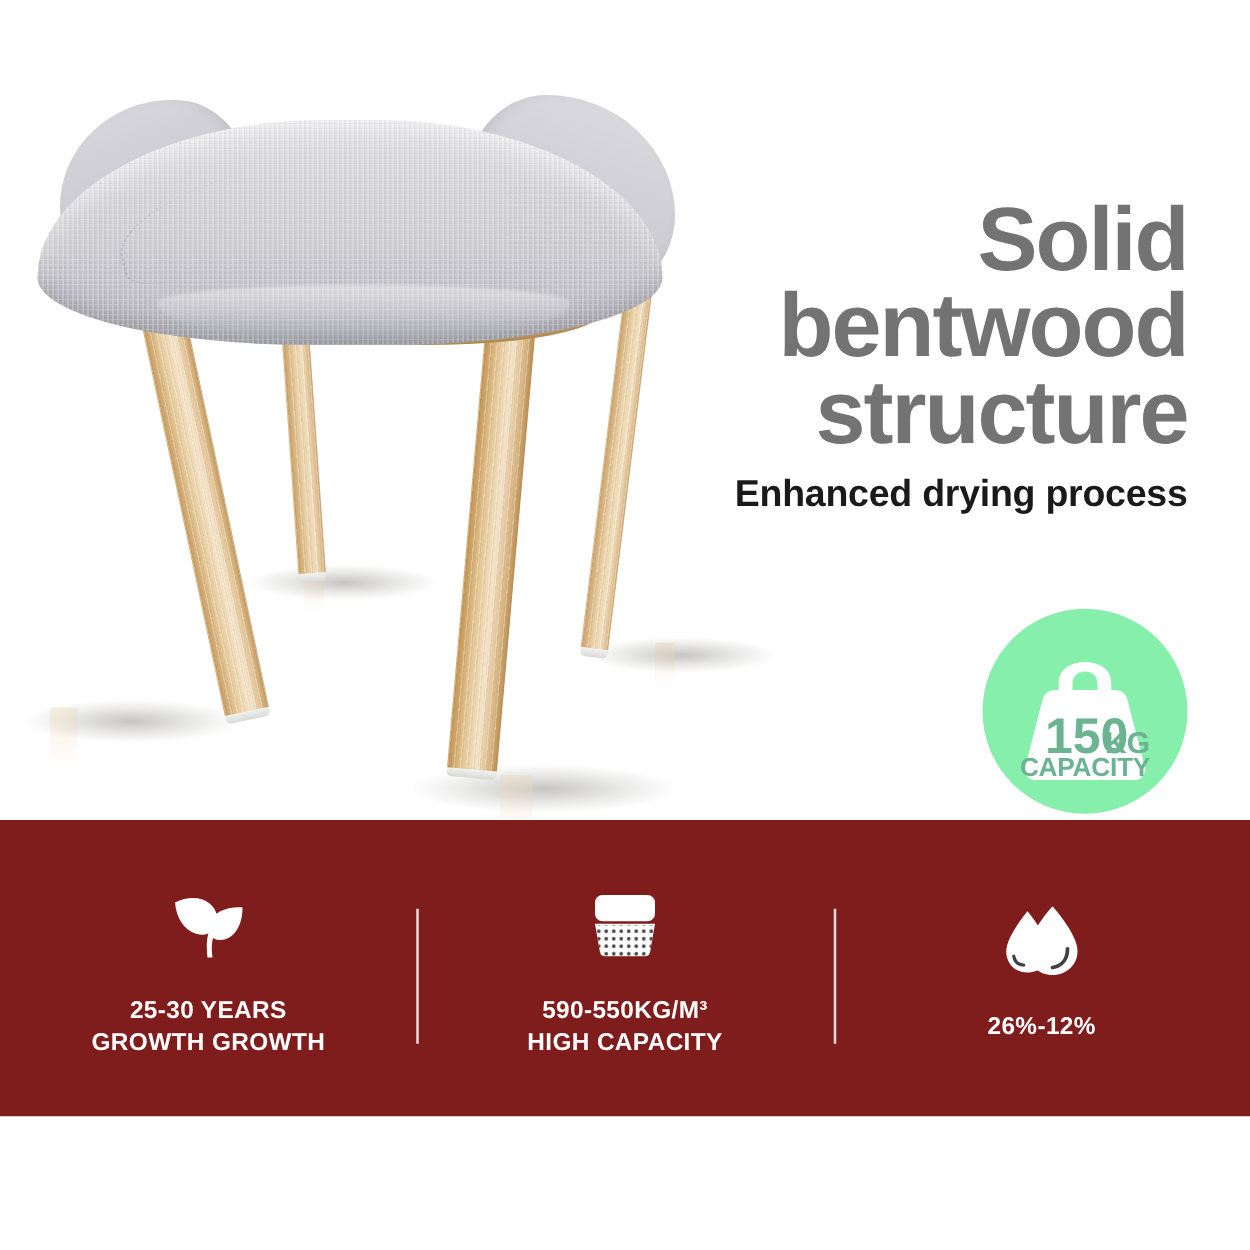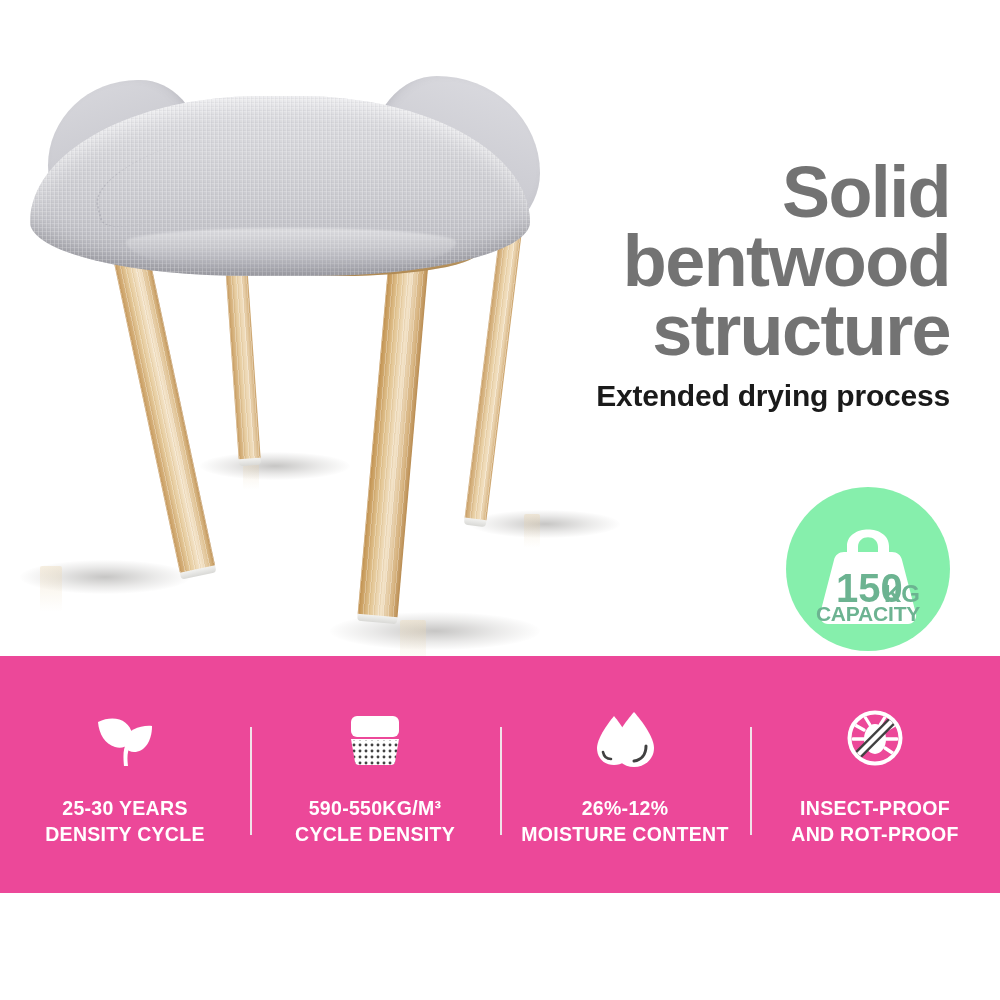--- a/index.html
+++ b/index.html
@@ -207,21 +207,21 @@
   }
   .badge svg { display: block; }
 
   
   .featurebar {
     position: absolute;
     left: 0;
     top: 656px;
     width: 1000px;
     height: 237px;
-    background: #ec4899;
+    background: #7f1d1d;
     display: flex;
     align-items: center;
   }
   .feature {
     position: relative;
     flex: 1 1 0;
     height: 100%;
     display: flex;
     flex-direction: column;
     align-items: center;
@@ -318,21 +318,21 @@
         <div class="seat-lip"></div>
       </div>
     </div>
 
     <div class="copy">
       <h1 class="headline">
         <span>Solid</span>
         <span>bentwood</span>
         <span>structure</span>
       </h1>
-      <p class="sub1">Extended drying process</p>
+      <p class="sub1">Enhanced drying process</p>
     </div>
 
     <div class="badge">
       <svg width="132" height="126" viewBox="0 0 132 126" aria-hidden="true">
 
         <path d="M45 40 C45 18, 87 18, 87 40 L87 52 L76 52 L76 41
                  C76 28, 56 28, 56 41 L56 52 L45 52 Z" fill="#ffffff"></path>
 
         <path d="M42 46 L90 46 C95 46 99 49 100 54 L114 108
                  C115 113 111 118 106 118 L26 118
@@ -357,21 +357,21 @@
 
           <path d="M4 10 C20 2, 36 8, 38 22 C39 32, 30 38, 21 35
                    C11 32, 5 22, 4 10 Z" fill="#ffffff"></path>
 
           <path d="M58 14 C58 30, 50 40, 40 40 C33 40, 29 34, 31 27
                    C34 18, 46 13, 58 14 Z" fill="#ffffff"></path>
         </svg>
       </div>
       <div class="flabel">
         <div>25-30 YEARS</div>
-        <div>DENSITY CYCLE</div>
+        <div>GROWTH GROWTH</div>
       </div>
     </div>
 
     <div class="feature">
       <div class="ficon">
         <svg width="60" height="56" viewBox="0 0 60 56" aria-hidden="true">
           <defs>
             <pattern id="dots" x="0" y="0" width="6" height="6" patternUnits="userSpaceOnUse">
               <circle cx="3" cy="3" r="1.45" fill="#414141"></circle>
             </pattern>
@@ -383,67 +383,37 @@
           <rect x="6" y="4" width="48" height="21" rx="6" fill="#ffffff"></rect>
 
           <path d="M6 27 L54 27 L50 50 C49.6 52 48 53 46 53 L14 53 C12 53 10.4 52 10 50 Z" fill="#ffffff"></path>
           <g clip-path="url(#lowerclip)">
             <rect x="4" y="28" width="54" height="26" fill="url(#dots)"></rect>
           </g>
         </svg>
       </div>
       <div class="flabel">
         <div>590-550KG/M³</div>
-        <div>CYCLE DENSITY</div>
+        <div>HIGH CAPACITY</div>
       </div>
     </div>
 
     <div class="feature">
       <div class="ficon">
         <svg width="62" height="58" viewBox="0 0 62 58" aria-hidden="true">
 
           <path d="M20 6 C20 6 3 26 3 38 C3 48 10 55 20 55
                    C30 55 37 48 37 38 C37 26 20 6 20 6 Z" fill="#ffffff"></path>
 
           <path d="M40 2 C40 2 20 24 20 38 C20 49 29 57 40 57
                    C51 57 60 49 60 38 C60 24 40 2 40 2 Z" fill="#ffffff"></path>
 
           <path d="M52 36 C52 45 47 50 40 51" fill="none" stroke="#414141" stroke-width="3" stroke-linecap="round"></path>
           <path d="M9 42 C10 47 13 49 17 49" fill="none" stroke="#414141" stroke-width="2.6" stroke-linecap="round"></path>
         </svg>
       </div>
       <div class="flabel">
         <div>26%-12%</div>
-        <div>MOISTURE CONTENT</div>
-      </div>
-    </div>
-
-    <div class="feature">
-      <div class="ficon">
-        <svg width="60" height="60" viewBox="0 0 60 60" aria-hidden="true">
-          <defs>
-            <clipPath id="ringclip">
-                <circle cx="30" cy="30" r="23.5"></circle>
-              </clipPath>
-          </defs>
-
-          <circle cx="30" cy="30" r="25.5" fill="none" stroke="#ffffff" stroke-width="4"></circle>
-          <g clip-path="url(#ringclip)">
-
-            <ellipse cx="30" cy="31" rx="11" ry="15" fill="#ffffff"></ellipse>
-
-            <path d="M19 22 L10 17 M19 31 L8 31 M20 40 L11 46
-                     M41 22 L50 17 M41 31 L52 31 M40 40 L49 46" stroke="#ffffff" stroke-width="3.4" stroke-linecap="round" fill="none"></path>
-
-            <path d="M25 17 L20 9 M35 17 L40 9" stroke="#ffffff" stroke-width="3.2" stroke-linecap="round" fill="none"></path>
-
-            <path d="M12 48 L48 12" stroke="#414141" stroke-width="9" stroke-linecap="butt"></path>
-            <path d="M12 48 L48 12" stroke="#ffffff" stroke-width="4.4" stroke-linecap="butt"></path>
-          </g>
-        </svg>
-      </div>
-      <div class="flabel">
-        <div>INSECT-PROOF</div>
-        <div>AND ROT-PROOF</div>
-      </div>
-    </div>
+      </div>
+    </div>
+
   </div>
 </div>
 
 </body></html>

